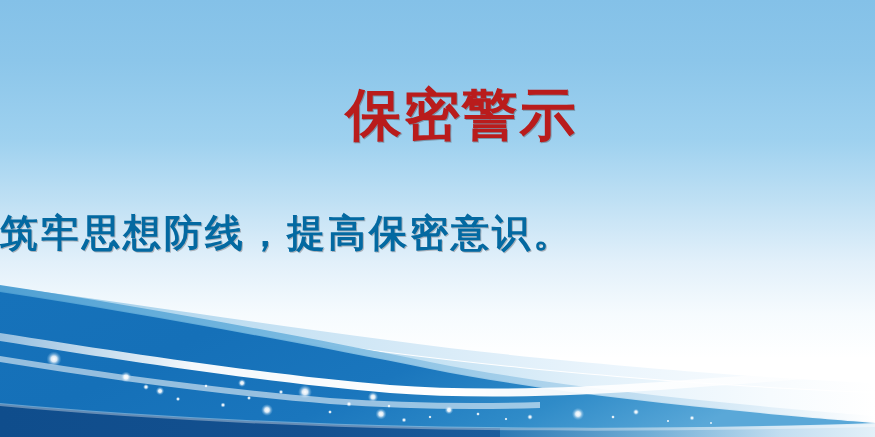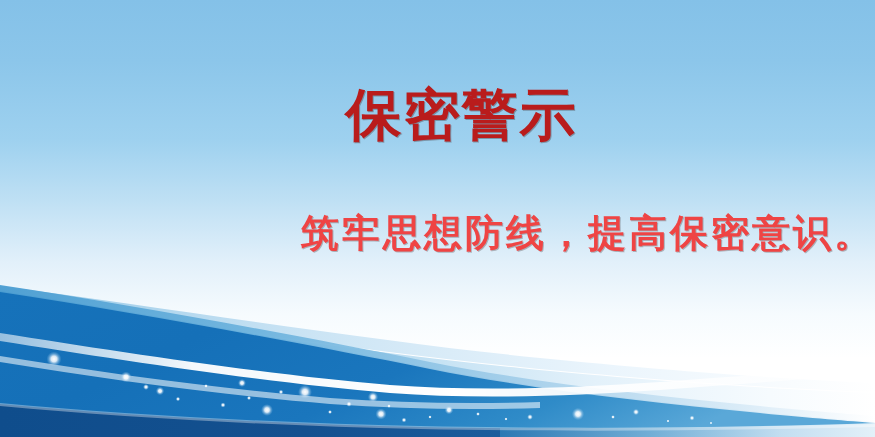--- a/index.html
+++ b/index.html
@@ -68,25 +68,25 @@
     text-shadow: 1px 1px 0 rgba(60,40,40,0.35);
     white-space: nowrap;
     margin-left: 24px;
   }
 
   .subtitle {
     position: absolute;
     left: 0;
     top: 210px;
     width: 875px;
-    text-align: right;
+    text-align: left;
     font-size: 38px;
     line-height: 46px;
     font-weight: bold;
-    color: #ef4444;
+    color: #0369a1;
     letter-spacing: 3px;
     text-shadow: 1px 1px 0 rgba(60,40,40,0.3);
     white-space: nowrap;
   }
 </style>
 </head>
 <body>
 
 <div id="poster">
 

